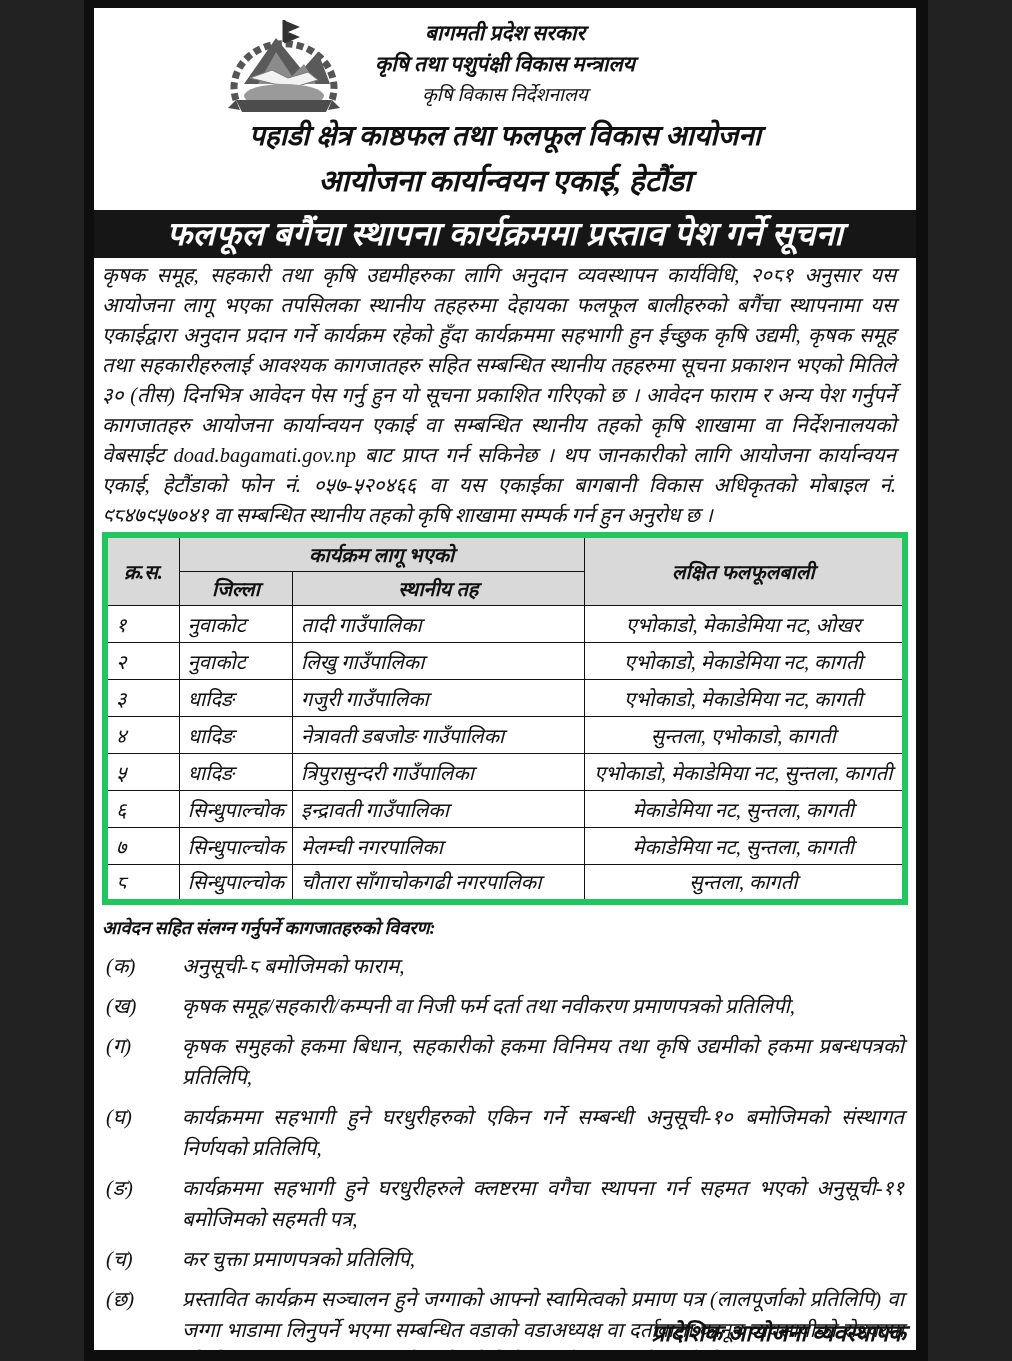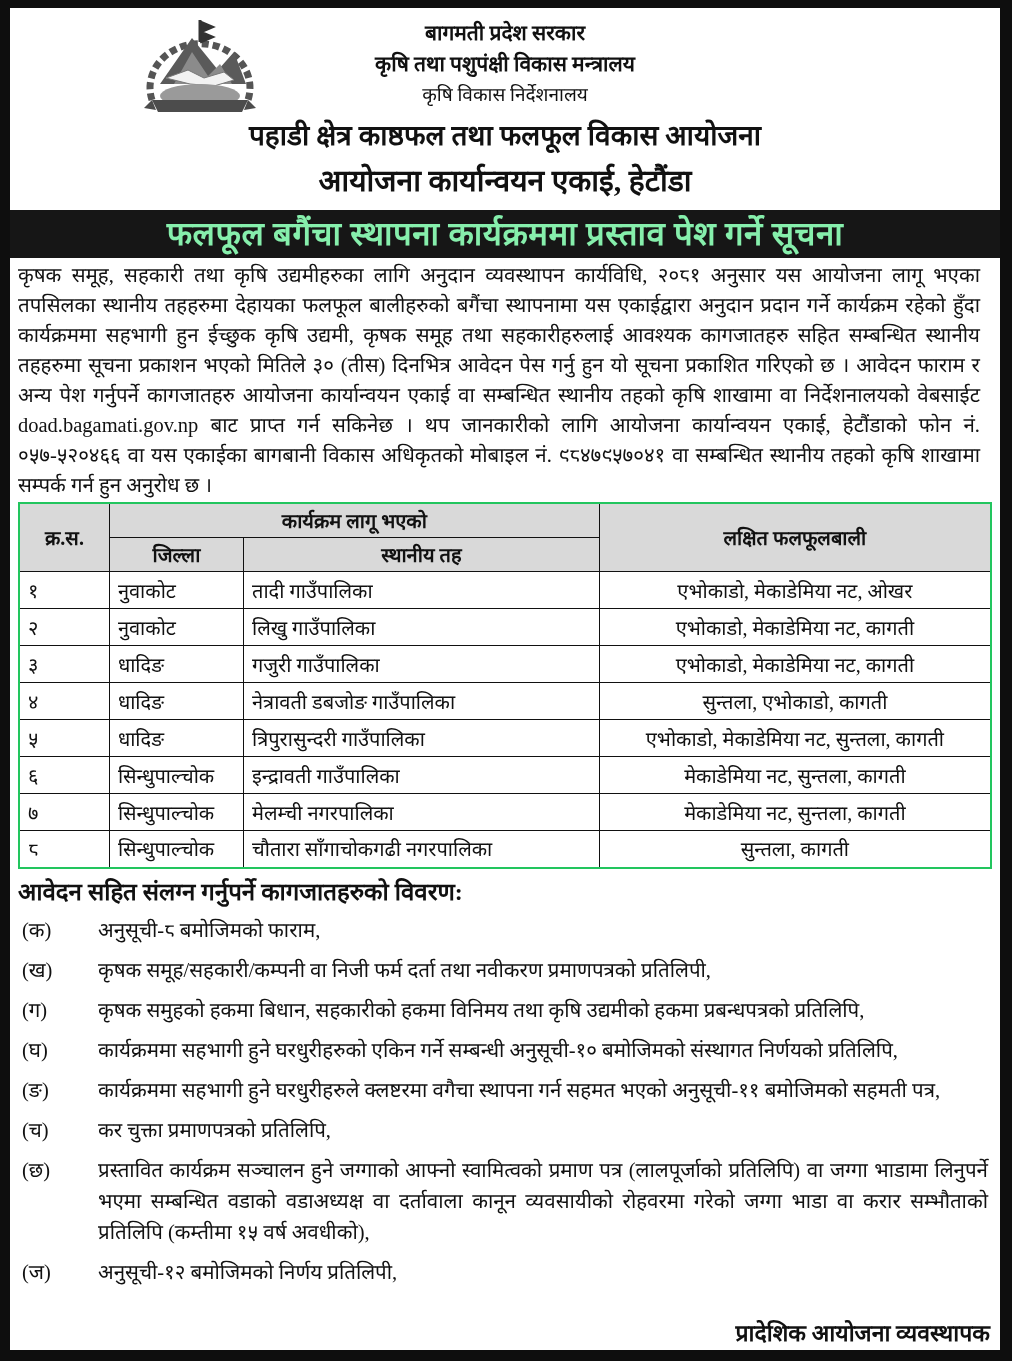--- a/index.html
+++ b/index.html
@@ -1,74 +1,75 @@
 <!DOCTYPE html>
 <html lang="ne"><head>
 <meta charset="utf-8">
 <style>
   * { margin: 0; padding: 0; box-sizing: border-box; }
   html, body { background: #222; }
   body { display: flex; justify-content: center; }
   .page {
-    width: 1012px; height: 1361px;
+    width: 844px; height: 1361px;
     background: #ffffff;
     border-top: 8px solid #0e0e0e;
     border-bottom: 11px solid #0e0e0e;
     border-left: 10px solid #0e0e0e;
     border-right: 12px solid #0e0e0e;
     font-family: "Liberation Serif", "DejaVu Serif", serif;
     color: #111;
     overflow: hidden;
     position: relative;
+    font-style: italic;
   }
   
   .letterhead { position: relative; padding-top: 10px; text-align: center; }
   .emblem {
     position: absolute; left: 120px; top: 4px; width: 140px; height: 110px;
   }
   .lh-gov      { font-size: 21px; font-weight: bold; line-height: 30px; }
   .lh-ministry { font-size: 21px; font-weight: bold; line-height: 32px; }
   .lh-dir      { font-size: 19px; line-height: 30px; }
   .lh-project  { font-size: 28px; font-weight: bold; line-height: 40px; margin-top: 6px; }
   .lh-unit     { font-size: 30px; font-weight: bold; line-height: 42px; margin-top: 4px; margin-bottom: 8px; }
   
   .banner {
-    background: #161616; color: #86efac;
+    background: #161616; color: #ffffff;
     text-align: center; font-weight: bold;
     font-size: 33px; line-height: 48px; height: 48px;
     letter-spacing: 0.5px;
   }
   .pub-date { text-align: center; font-weight: bold; font-size: 20px; line-height: 30px; margin-top: 3px; }
   
   .body-text {
     padding: 2px 20px 0 8px;
     font-size: 20.5px; line-height: 30px;
     text-align: justify;
   }
   .tapasil { text-align: center; font-size: 20px; line-height: 28px; margin: 2px 0 4px 0; }
   
   .main-table {
     width: calc(100% - 16px);
     margin: 2px 8px 4px 8px;
     border-collapse: collapse;
-    border: 2px solid #22c55e;
+    border: 6px solid #22c55e;
     font-size: 20px;
   }
   .main-table th, .main-table td { border: 1.5px solid #111; padding: 3px 8px; }
   .main-table thead th { background: #d9d9d9; font-weight: bold; text-align: center; }
   .main-table td { height: 37px; }
   .col-sn    { width: 9.3%; }
   .col-dist  { width: 13.8%; }
   .col-local { width: 36.6%; }
   .col-crops { width: 40.3%; }
   td.cell-sn, td.cell-district, td.cell-local { text-align: left; }
   td.cell-crops { text-align: center; }
   
   .docs { padding: 4px 8px 0 8px; }
-  .docs-heading { font-weight: bold; font-size: 24px; line-height: 30px; margin-bottom: 8px; }
+  .docs-heading { font-weight: bold; font-size: 18px; line-height: 30px; margin-bottom: 8px; }
   .doc-item { display: flex; margin-bottom: 9px; font-size: 20.5px; line-height: 31px; }
   .doc-label { width: 80px; flex: 0 0 80px; padding-left: 4px; }
   .doc-text  { flex: 1; text-align: justify; padding-right: 4px; }
   
   .footer-sign {
     position: absolute; right: 10px; bottom: 2px;
     font-weight: bold; font-size: 23px;
   }
 </style>
 </head>

